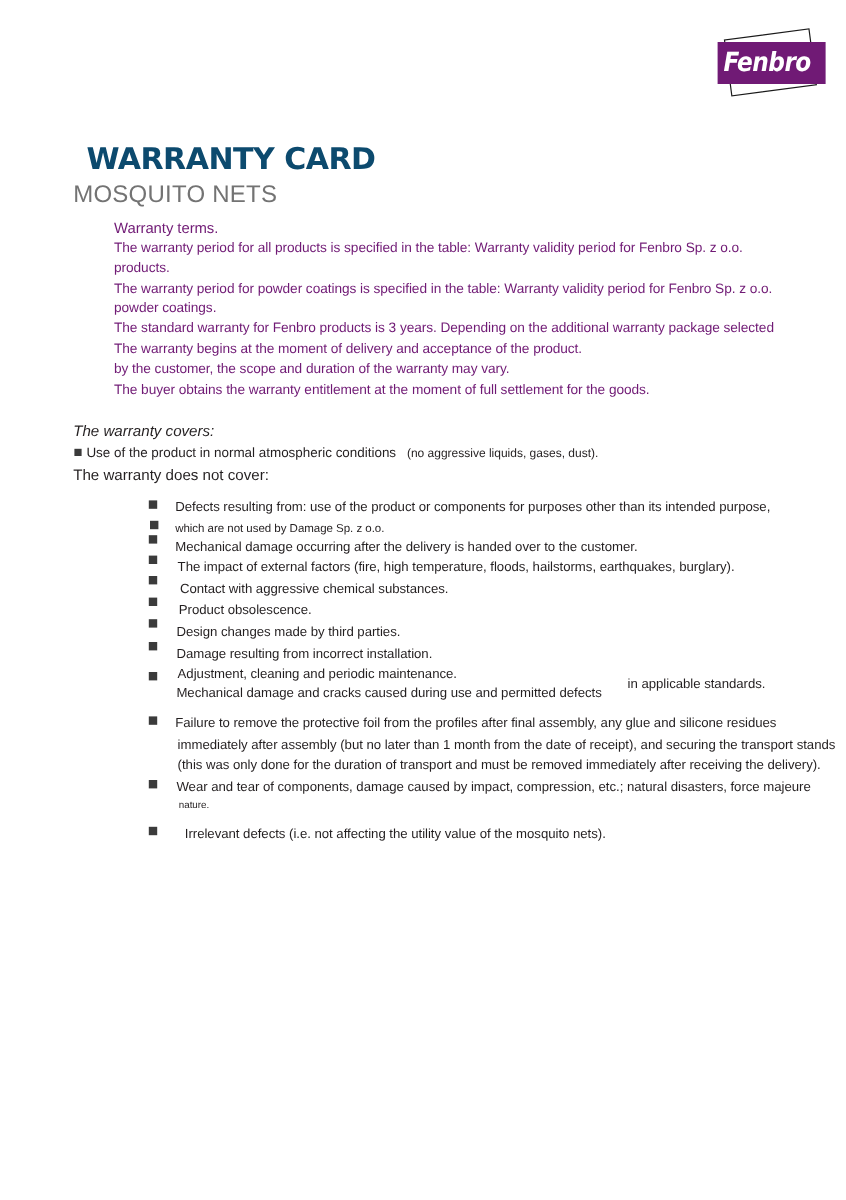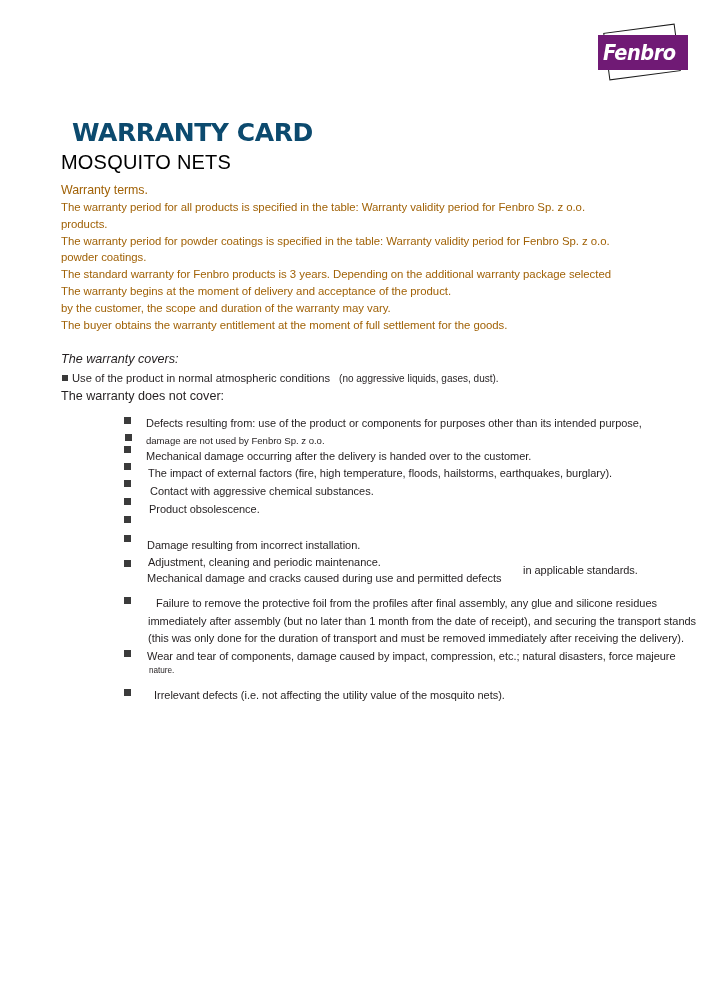--- a/index.html
+++ b/index.html
@@ -73,38 +73,39 @@
     letter-spacing: -0.4px;
     color: #0c4a6e;
     white-space: nowrap;
   }
   .subtitle {
     position: absolute;
     left: 1px;
     top: 151px;
     font-size: 20px;
     font-weight: 400;
-    color: #000000;
+    color: #737373;
     letter-spacing: 0.2px;
     white-space: nowrap;
   }
 
   
   .para-block {
     position: absolute;
     left: 1px;
     top: 182px;
     width: 615px;
   }
   .line {
     font-size: 11.4px;
     line-height: 16.8px;
-    color: #a16207;
+    color: #701a75;
     white-space: nowrap;
     letter-spacing: -0.05px;
+    margin-left: 34px;
   }
   .line.lead {
     font-size: 12.4px;
     line-height: 17px;
   }
 
   
   .sec-head {
     position: absolute;
     left: 1px;
@@ -197,21 +198,21 @@
   </div>
 
   <div class="sec-head" id="not-covers-head">The warranty does not cover:</div>
 
   <div class="bullets">
 
     <div class="bullet-row" style="height:30px">
       <span class="sq" style="left:64px;top:4px"></span>
       <span class="btext" style="left:86px;top:2px">Defects resulting from: use of the product or components for purposes other than its intended purpose,</span>
       <span class="sq" style="left:65px;top:21px"></span>
-      <span class="btext sm" style="left:86px;top:20px">damage are not used by Fenbro Sp. z o.o.</span>
+      <span class="btext sm" style="left:86px;top:20px">which are not used by Damage Sp. z o.o.</span>
     </div>
 
     <div class="bullet-row" style="height:18px">
       <span class="sq" style="left:64px;top:3px"></span>
       <span class="btext" style="left:86px;top:5px">Mechanical damage occurring after the delivery is handed over to the customer.</span>
     </div>
 
     <div class="bullet-row" style="height:18px">
       <span class="sq" style="left:64px;top:2px"></span>
       <span class="btext" style="left:88px;top:4px">The impact of external factors (fire, high temperature, floods, hailstorms, earthquakes, burglary).</span>
@@ -222,37 +223,38 @@
       <span class="btext" style="left:90px;top:4px">Contact with aggressive chemical substances.</span>
     </div>
 
     <div class="bullet-row" style="height:18px">
       <span class="sq" style="left:64px;top:1px"></span>
       <span class="btext" style="left:89px;top:4px">Product obsolescence.</span>
     </div>
 
     <div class="bullet-row" style="height:18px">
       <span class="sq" style="left:64px;top:1px"></span>
+      <span class="btext" style="left:87px;top:4px">Design changes made by third parties.</span>
     </div>
 
     <div class="bullet-row" style="height:18px">
       <span class="sq" style="left:64px;top:2px"></span>
       <span class="btext" style="left:87px;top:4px">Damage resulting from incorrect installation.</span>
     </div>
 
     <div class="bullet-row" style="height:34px">
       <span class="sq" style="left:64px;top:9px"></span>
       <span class="btext" style="left:88px;top:3px">Adjustment, cleaning and periodic maintenance.</span>
       <span class="btext" style="left:87px;top:19px">Mechanical damage and cracks caused during use and permitted defects</span>
       <span class="btext" style="left:463px;top:11px">in applicable standards.</span>
     </div>
 
     <div class="bullet-row" style="height:52px">
       <span class="sq" style="left:64px;top:12px"></span>
-      <span class="btext" style="left:96px;top:10px">Failure to remove the protective foil from the profiles after final assembly, any glue and silicone residues</span>
+      <span class="btext" style="left:86px;top:10px">Failure to remove the protective foil from the profiles after final assembly, any glue and silicone residues</span>
       <span class="btext" style="left:88px;top:28px">immediately after assembly (but no later than 1 month from the date of receipt), and securing the transport stands</span>
       <span class="btext" style="left:88px;top:45px">(this was only done for the duration of transport and must be removed immediately after receiving the delivery).</span>
     </div>
 
     <div class="bullet-row" style="height:40px">
       <span class="sq" style="left:64px;top:13px"></span>
       <span class="btext" style="left:87px;top:11px">Wear and tear of components, damage caused by impact, compression, etc.; natural disasters, force majeure</span>
       <span class="btext xs" style="left:89px;top:26px">nature.</span>
     </div>
 

